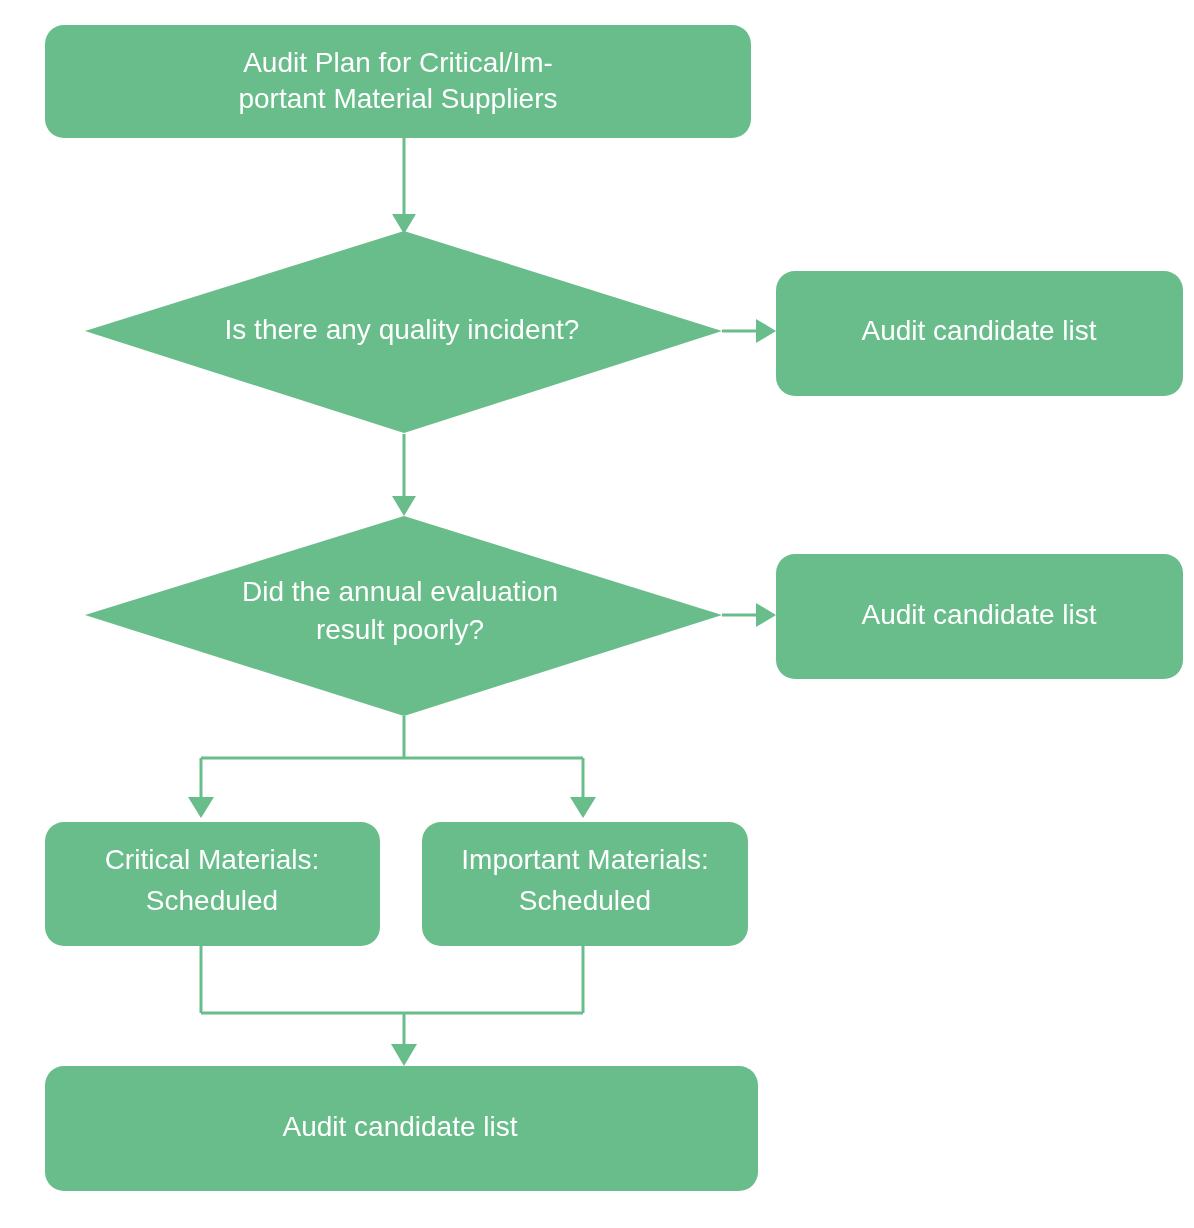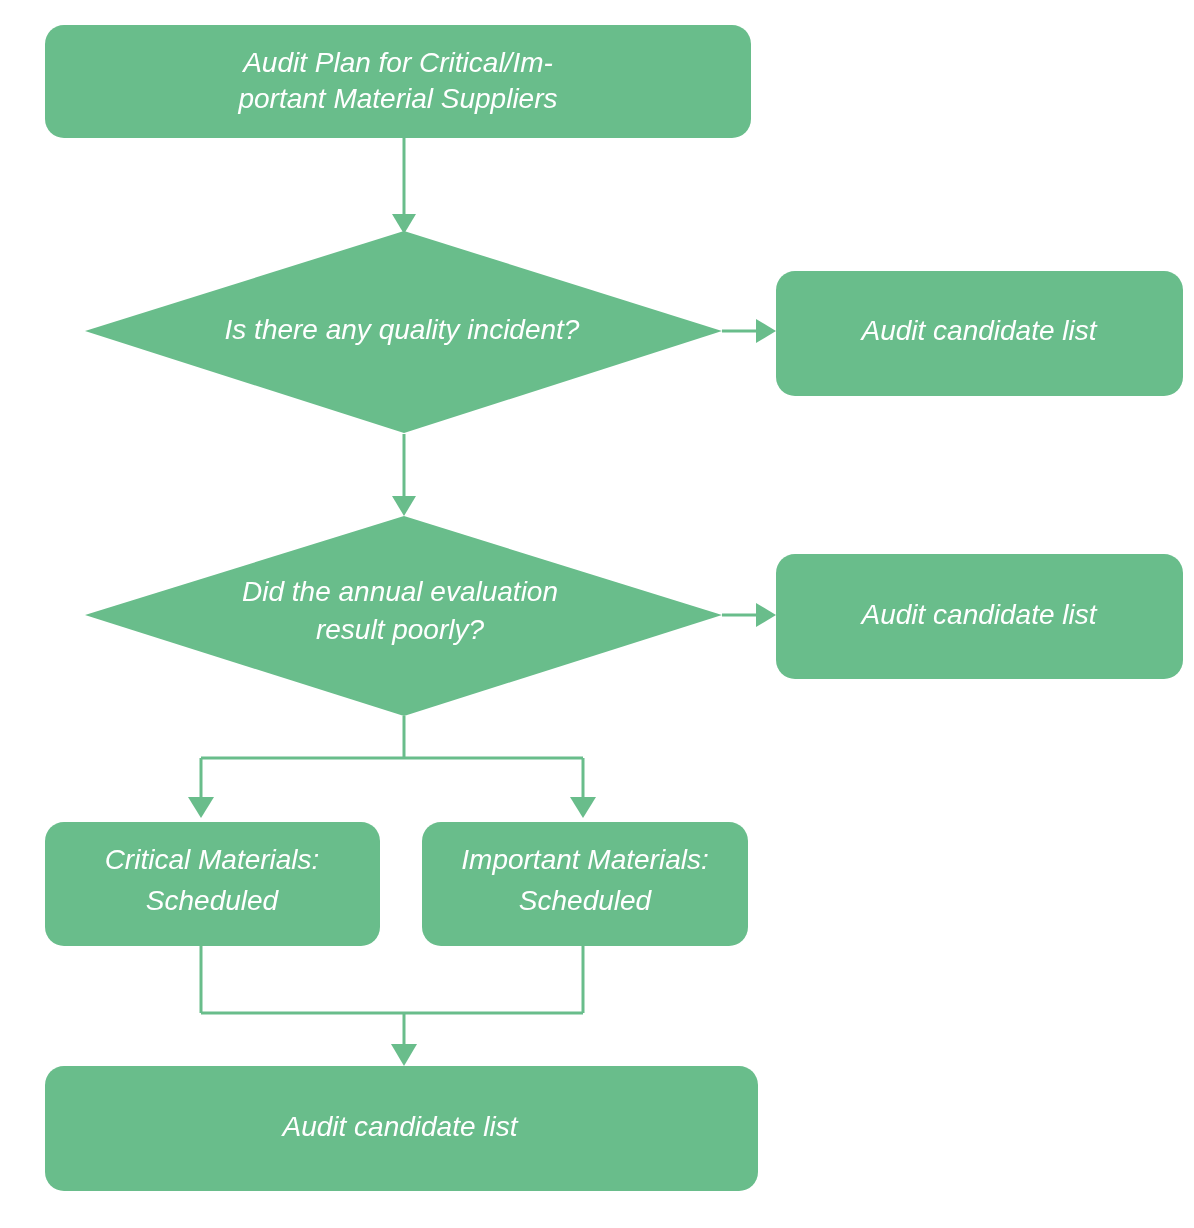--- a/index.html
+++ b/index.html
@@ -10,21 +10,20 @@
   body {
     width: 1194px;
     height: 1228px;
     font-family: "Liberation Sans", sans-serif;
     overflow: hidden;
   }
   #flow-root {
     position: relative;
     width: 1194px;
     height: 1228px;
-    font-style: italic;
   }
   svg.flow-canvas {
     position: absolute;
     top: 0;
     left: 0;
     width: 1194px;
     height: 1228px;
     display: block;
   }
   .node-shape {

